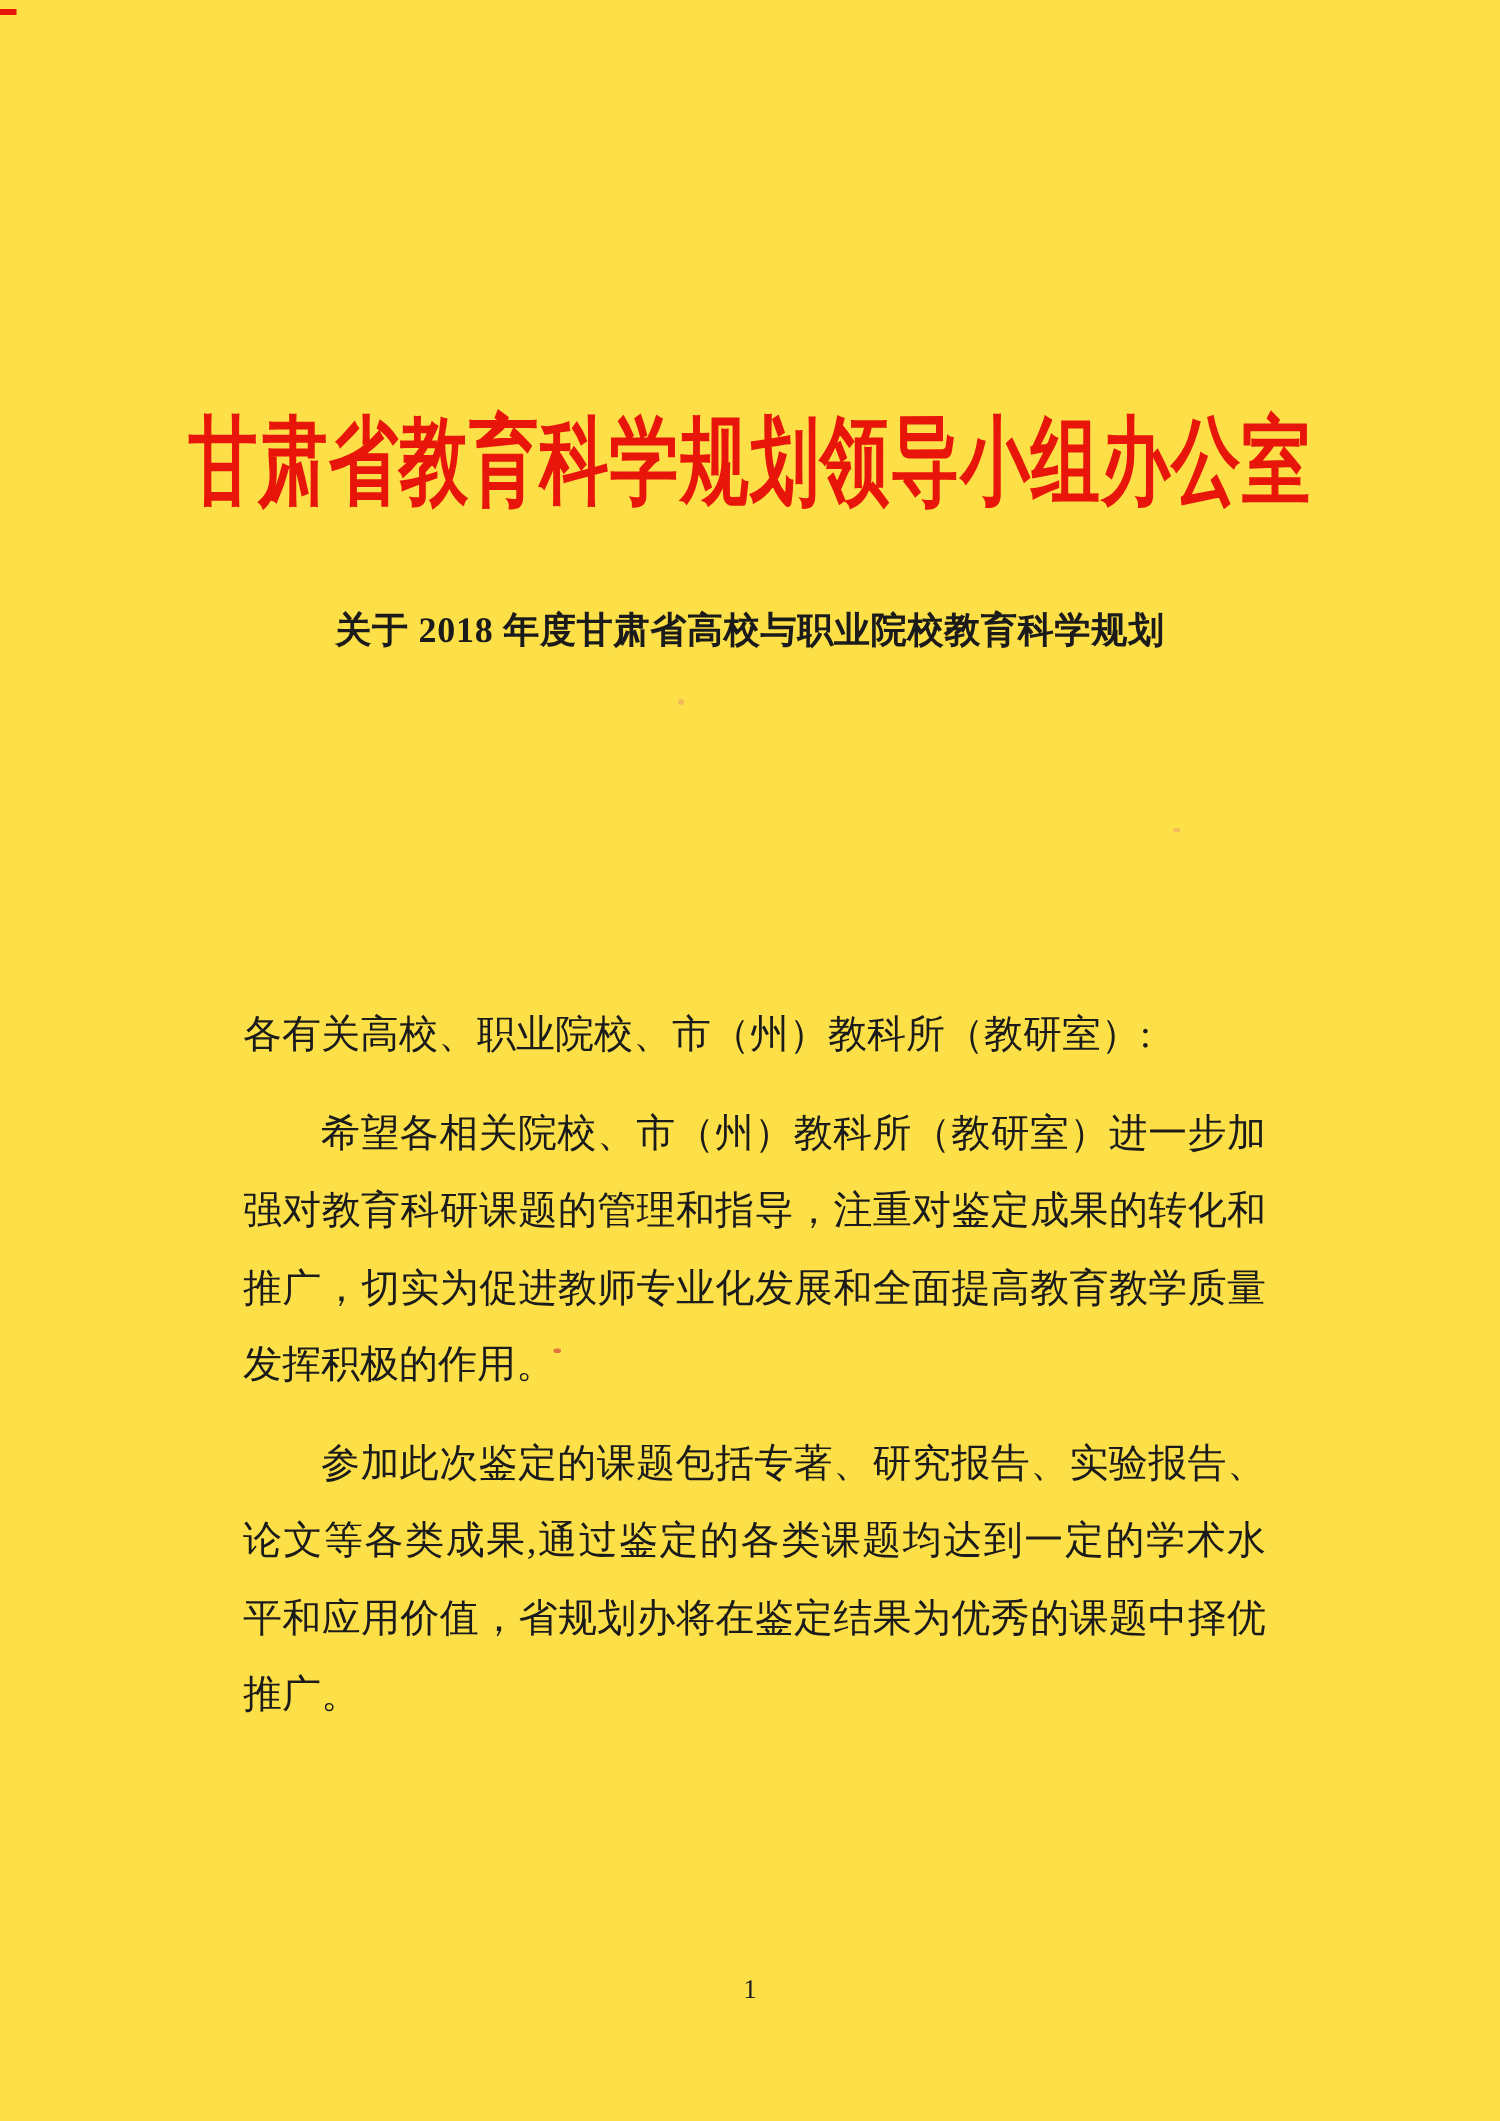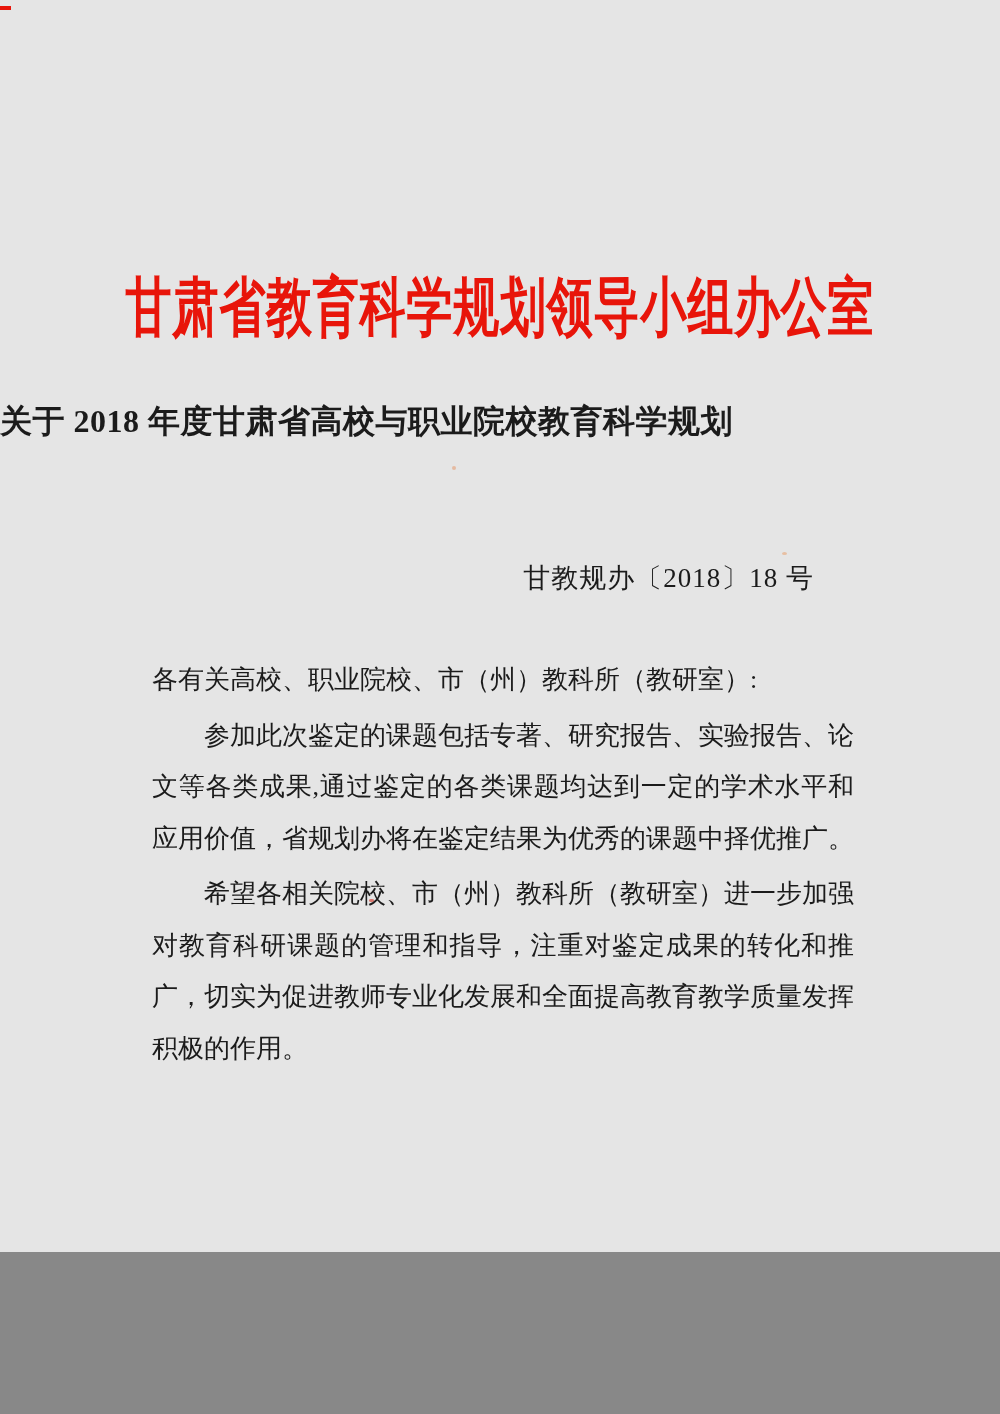--- a/index.html
+++ b/index.html
@@ -1,22 +1,22 @@
 <!DOCTYPE html>
 <html><head>
 <meta charset="utf-8">
 <style>
   * { margin: 0; padding: 0; box-sizing: border-box; }
   html, body { background: #888; }
   .page {
     position: relative;
     width: 1000px;
-    height: 1252px;
+    height: 1414px;
     margin: 0 auto;
-    background: #e5e5e5;
+    background: #fde047;
     overflow: hidden;
     color: #1b1b1b;
     font-family: "Liberation Serif", "DejaVu Serif", serif;
   }
   
   .artifact { position: absolute; }
   .artifact.red-dash { left: 0; top: 6; top: 6px; width: 11px; height: 4px; background: #e8150a; }
   .artifact.speck-1 { left: 452px; top: 466px; width: 4px; height: 4px; background: #e5986a; opacity: .55; border-radius: 50%; }
   .artifact.speck-2 { left: 782px; top: 552px; width: 5px; height: 3px; background: #e9a06b; opacity: .55; border-radius: 50%; }
   .artifact.speck-3 { left: 369px; top: 899px; width: 5px; height: 3px; background: #d4473a; opacity: .7; border-radius: 40%; }
@@ -32,21 +32,22 @@
     line-height: 1.3;
     font-weight: bold;
     color: #e8150a;
     letter-spacing: 1px;
   }
   .doc-title {
     position: absolute;
     top: 394px;
     left: 0;
     width: 100%;
-    font-size: 32px;
+    text-align: center;
+    font-size: 24px;
     font-weight: bold;
     line-height: 55px;
     letter-spacing: 0.5px;
   }
   .doc-number {
     position: absolute;
     top: 558px;
     right: 186px;
     font-size: 27px;
     line-height: 40px;
@@ -54,21 +55,21 @@
   }
   .doc-body {
     position: absolute;
     top: 650px;
     left: 148px;
     width: 710px;
     font-size: 26px;
     line-height: 51.5px;
     text-align: justify;
   }
-  .doc-body p { margin: 4px; }
+  .doc-body p { margin: 14px; }
   .doc-body .para { text-indent: 2em; }
   .page-number {
     position: absolute;
     top: 1314px;
     left: 0;
     width: 100%;
     text-align: center;
     font-size: 18px;
     line-height: 24px;
   }
@@ -82,25 +83,24 @@
   <div class="artifact speck-1"></div>
   <div class="artifact speck-2"></div>
   <div class="artifact speck-3"></div>
 
   <div class="org-header">甘肃省教育科学规划领导小组办公室</div>
 
   <div class="doc-title">
     <div>关于 2018 年度甘肃省高校与职业院校教育科学规划</div>
   </div>
 
-  <div class="doc-number">甘教规办〔2018〕18 号</div>
 
   <div class="doc-body">
     <p class="salutation">各有关高校、职业院校、市（州）教科所（教研室）:</p>
     <div>
+        <p class="para">希望各相关院校、市（州）教科所（教研室）进一步加强对教育科研课题的管理和指导，注重对鉴定成果的转化和推广，切实为促进教师专业化发展和全面提高教育教学质量发挥积极的作用。</p>
         <p class="para">参加此次鉴定的课题包括专著、研究报告、实验报告、论文等各类成果,通过鉴定的各类课题均达到一定的学术水平和应用价值，省规划办将在鉴定结果为优秀的课题中择优推广。</p>
-        <p class="para">希望各相关院校、市（州）教科所（教研室）进一步加强对教育科研课题的管理和指导，注重对鉴定成果的转化和推广，切实为促进教师专业化发展和全面提高教育教学质量发挥积极的作用。</p>
       </div>
   </div>
 
   <div class="page-number">1</div>
 
 </div>
 
 </body></html>

